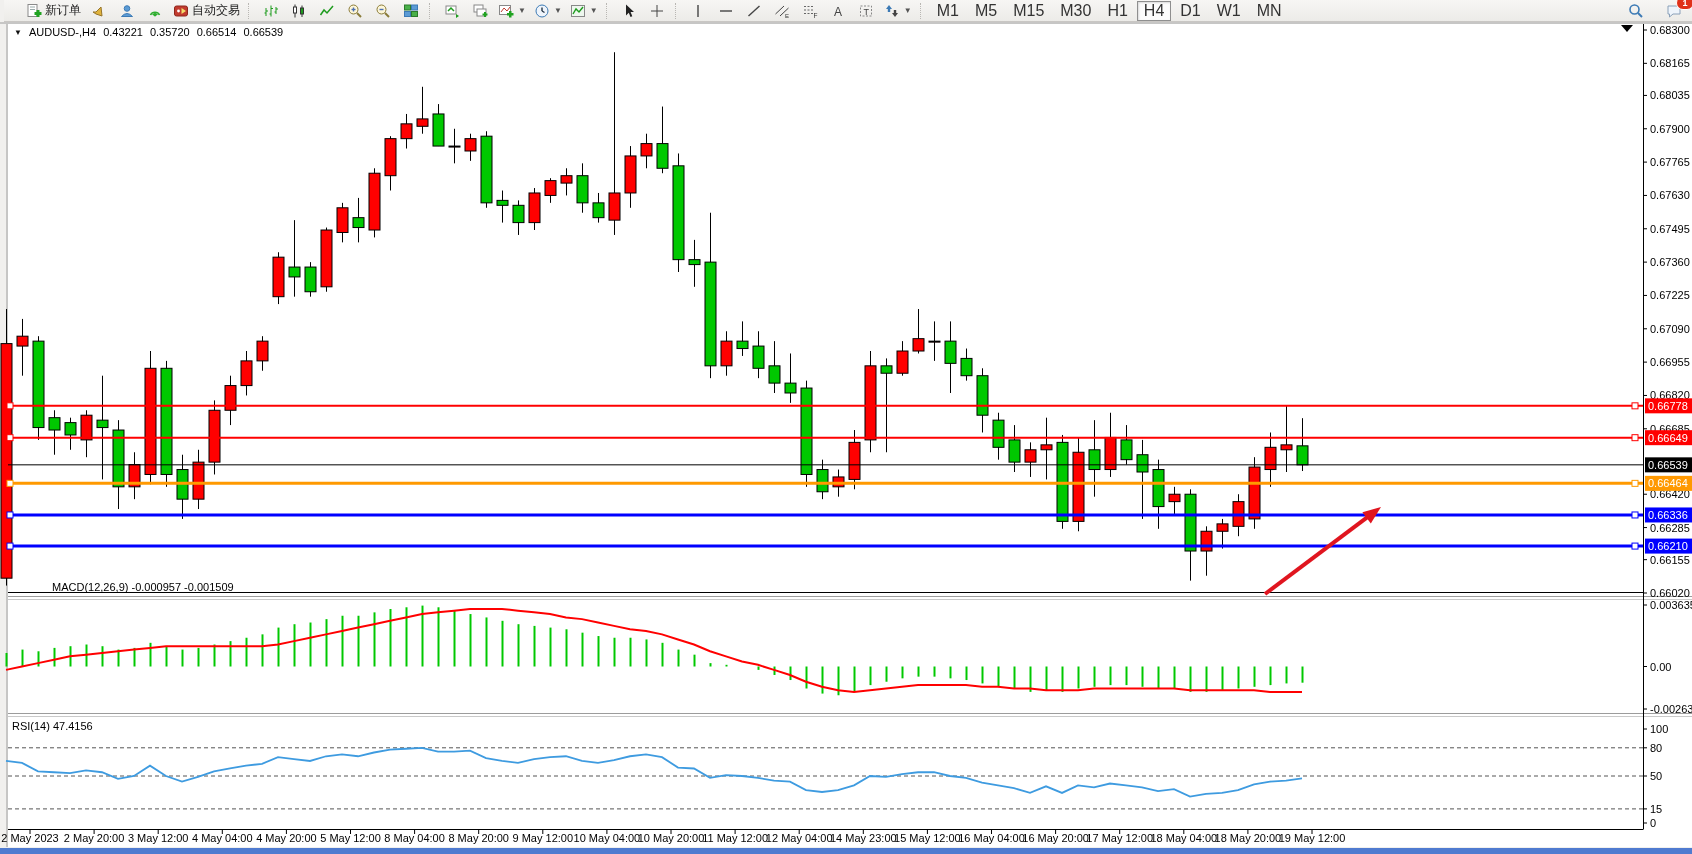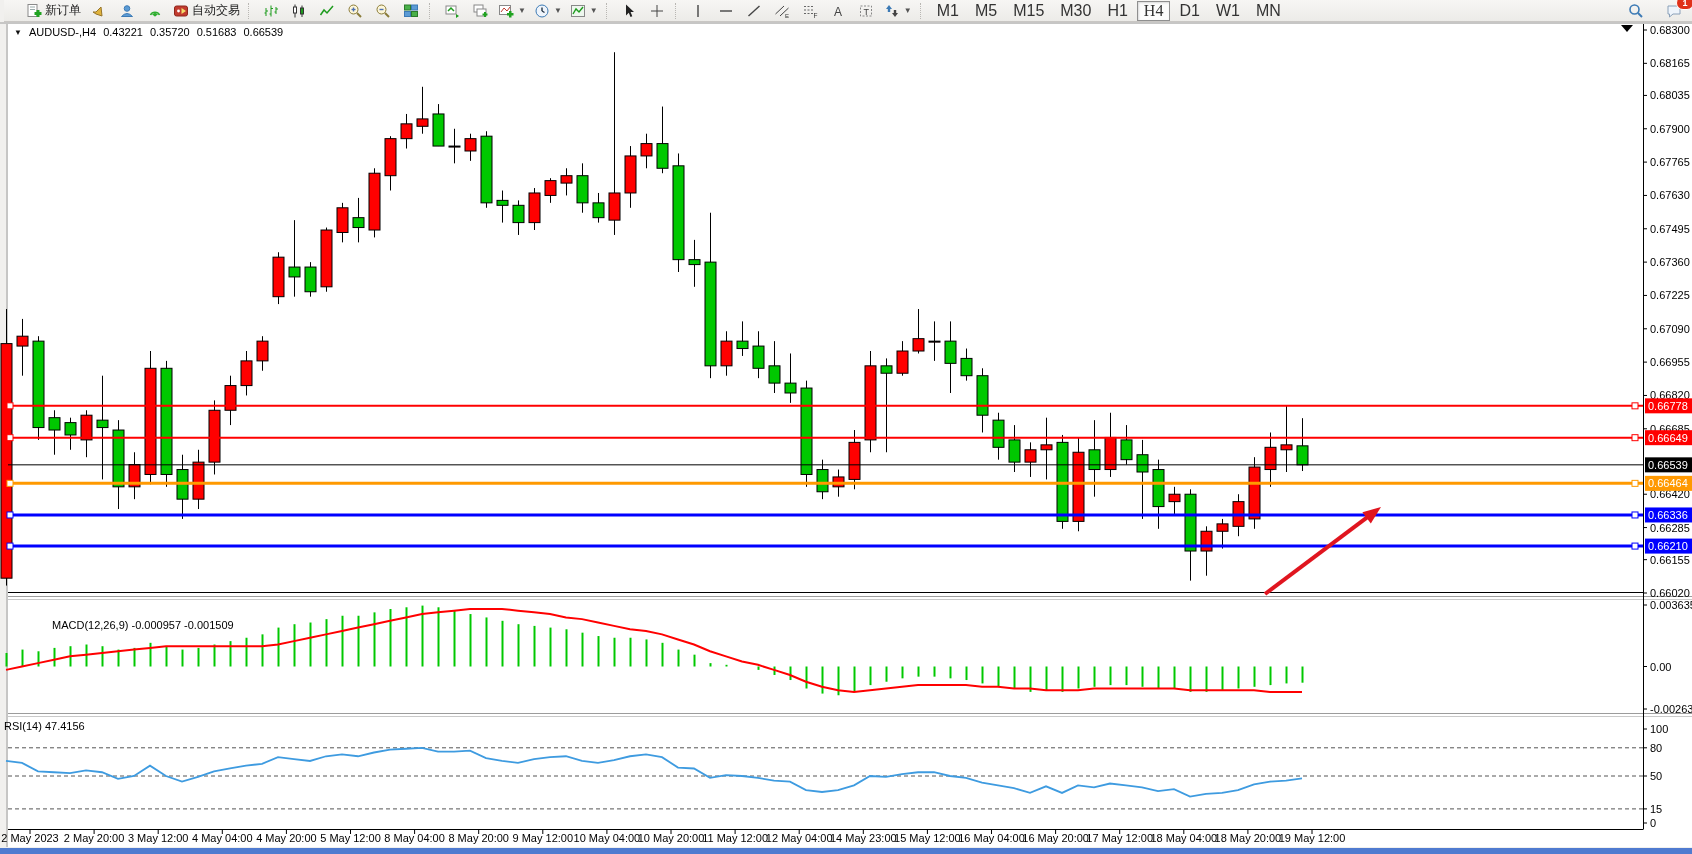--- a/index.html
+++ b/index.html
@@ -21,34 +21,34 @@
     height:20px;min-width:20px;display:inline-flex;align-items:center;justify-content:center;
     gap:3px;padding:0 3px;border:1px solid transparent;border-radius:2px;cursor:default;
   }
   .tbtn svg{display:block;}
   .tsep{width:4px;height:16px;border-left:1px dotted #b9b7b3;margin:0 4px;}
   .caret{font-size:8px;color:#555;margin-left:1px;}
   .tf{
     height:18px;padding:0 6px;display:inline-flex;align-items:center;
     font-size:16px;color:#333;border:1px solid transparent;margin:8px 1px;cursor:default;
   }
-  .tf.active{background:#fcfcfc;border:1px solid #8f8f8f;box-shadow:inset 1px 1px 2px #d9d9d9;font-family:Liberation Serif, serif;}
+  .tf.active{background:#fcfcfc;border:1px solid #8f8f8f;box-shadow:inset 1px 1px 2px #d9d9d9;}
   .toolbar-right{margin-left:auto;display:flex;align-items:center;margin-right:8px;gap:10px;}
   .chatwrap{position:relative;}
   .badge{
     position:absolute;top:-5px;right:-7px;background:#e03018;color:#fff;
     border-radius:8px;min-width:12px;height:12px;font-size:9px;line-height:12px;
     text-align:center;padding:0 2px;font-weight:bold;border:1px solid #fff;
   }
   
   .overlay{position:absolute;z-index:3;font-size:11px;color:#000;}
   #chart-title{left:14px;top:26px;display:flex;gap:7px;align-items:center;}
   #chart-title .dn{font-size:8px;color:#111;}
-  #macd-label{left:12px;top:619px;padding-left:40px;}
-  #rsi-label{left:4px;top:720px;}
+  #macd-label{left:12px;top:581px;padding-left:40px;}
+  #rsi-label{left:12px;top:720px;}
   svg.canvas{position:absolute;left:0;top:0;z-index:1;}
   .bottom-strip{position:absolute;left:0;top:848px;width:1692px;height:6px;background:#4f7bd0;z-index:4;}
 </style>
 </head>
 <body>
 
 <div class="toolbar">
   <div class="tbtn">
     <span id="ic-new-order">
         <svg width="16" height="16" viewBox="0 0 16 16">
@@ -670,18 +670,18 @@
     <line x1="1312" y1="829" x2="1312" y2="834" stroke="#000"></line>
     <text x="1312" y="842" font-size="11" fill="#000" font-family="Liberation Sans, sans-serif" text-anchor="middle">19 May 12:00</text>
     <polygon points="1621,25 1633,25 1627,32" fill="#000"></polygon>
   </svg>
 
 <div class="overlay" id="chart-title">
   <span class="dn">▼</span>
   <span>AUDUSD-,H4</span>
   <span>0.43221</span>
   <span>0.35720</span>
-  <span>0.51683</span>
+  <span>0.66514</span>
   <span>0.66539</span>
 </div>
 <div class="overlay" id="macd-label">MACD(12,26,9) -0.000957 -0.001509</div>
 <div class="overlay" id="rsi-label">RSI(14) 47.4156</div>
 <div class="bottom-strip"></div>
 
 </body></html>

